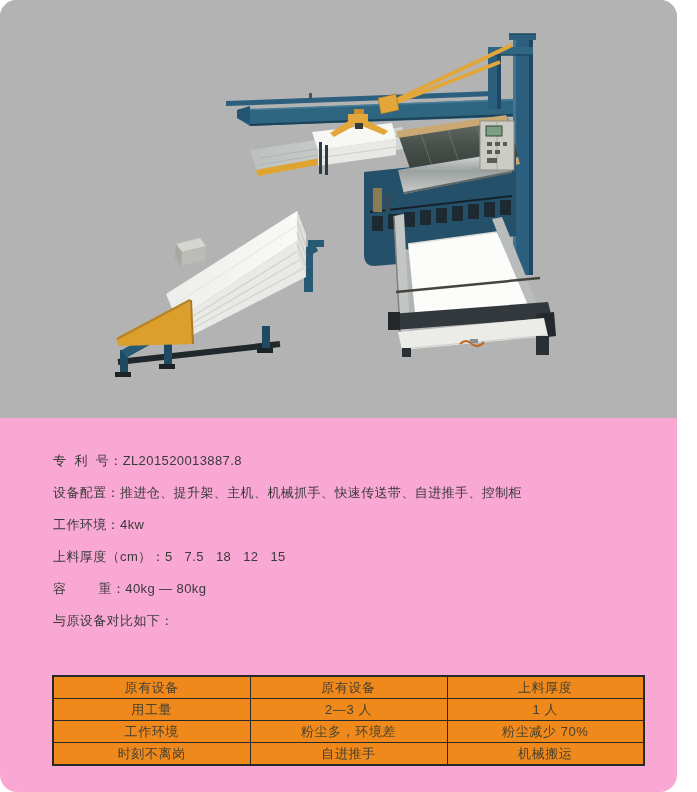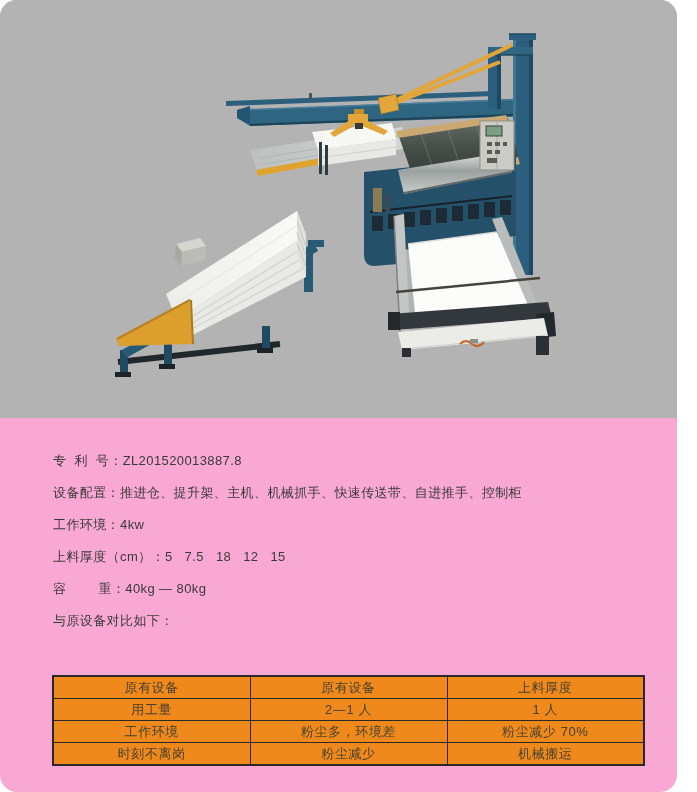--- a/index.html
+++ b/index.html
@@ -210,29 +210,29 @@
 
   <table class="cmp">
     <tbody>
       <tr>
         <td>原有设备</td>
         <td>原有设备</td>
         <td>上料厚度</td>
       </tr>
       <tr>
         <td>用工量</td>
-        <td>2—1 人</td>
+        <td>2—3 人</td>
         <td>1 人</td>
       </tr>
       <tr>
         <td>工作环境</td>
         <td>粉尘多，环境差</td>
         <td>粉尘减少 70%</td>
       </tr>
       <tr>
         <td>时刻不离岗</td>
-        <td>粉尘减少</td>
+        <td>自进推手</td>
         <td>机械搬运</td>
       </tr>
     </tbody>
   </table>
 
 </div>
 
 </body></html>

